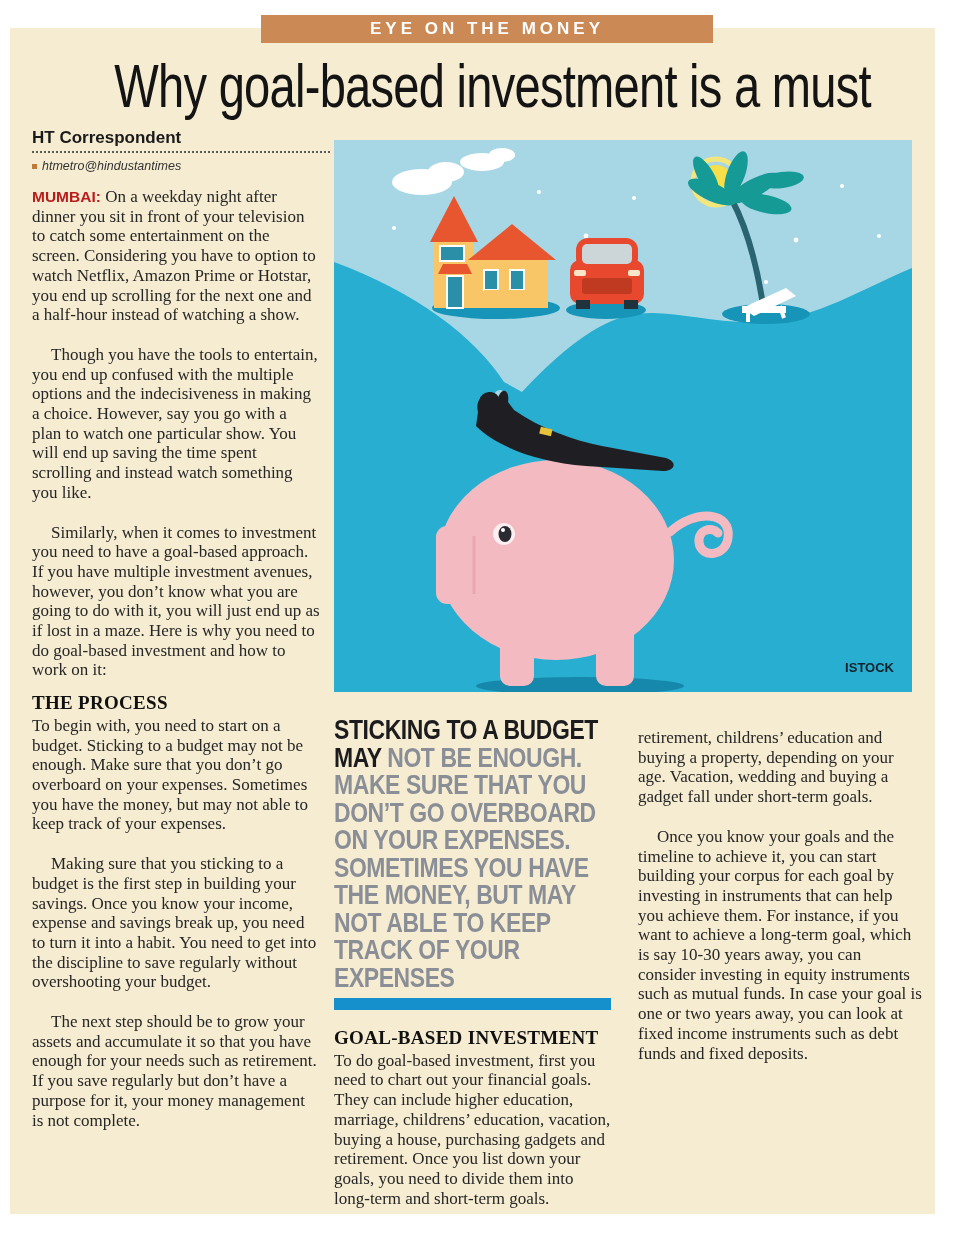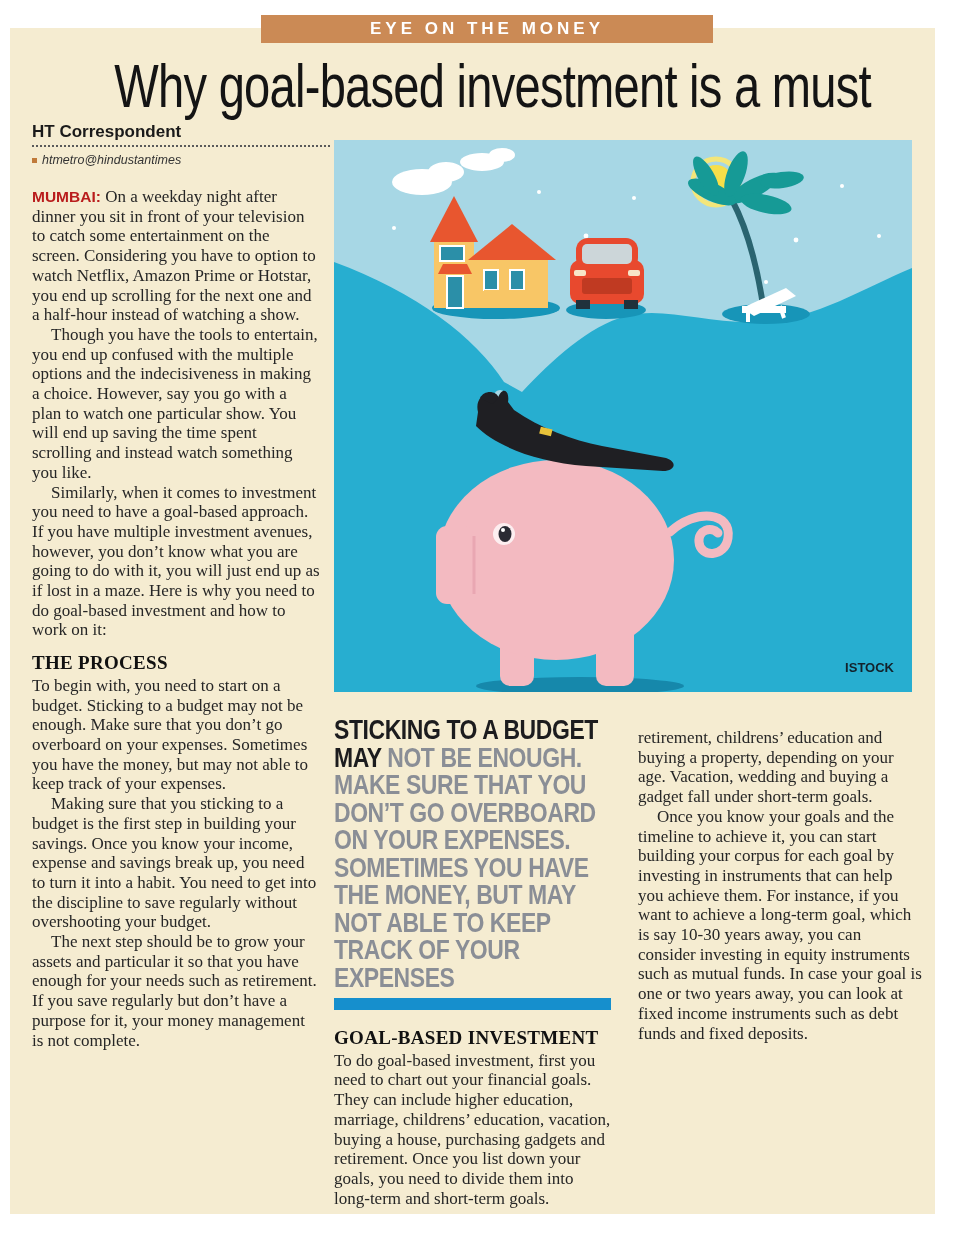--- a/index.html
+++ b/index.html
@@ -6,29 +6,29 @@
   .page{position:relative;width:953px;height:1237px;background:#ffffff;overflow:hidden;
         font-family:"Liberation Serif", serif;}
   .panel{position:absolute;left:10px;top:28px;width:925px;height:1186px;background:#f5ecd1;}
   .kicker{position:absolute;left:261px;top:15px;width:452px;height:28px;background:#cb8a55;
           color:#fff;font-family:"Liberation Sans",sans-serif;font-weight:bold;font-size:17px;
           letter-spacing:4px;text-align:center;line-height:28px;}
   .headline{position:absolute;left:0;top:50px;width:953px;text-align:center;
             font-family:"Liberation Sans",sans-serif;font-weight:400;color:#141414;
             font-size:62px;white-space:nowrap;transform:scaleX(.76);transform-origin:center top;
             letter-spacing:-1px;}
-  .byline{position:absolute;left:32px;top:122px;width:298px;}
+  .byline{position:absolute;left:32px;top:128px;width:298px;}
   .byline .author{font-family:"Liberation Sans",sans-serif;font-weight:bold;font-size:17px;
                   color:#1a1a1a;padding-bottom:3px;border-bottom:2px dotted #5a5a5a;}
   .byline .email-row{margin-top:6px;font-family:"Liberation Sans",sans-serif;font-size:12.5px;
                      color:#333;display:flex;align-items:center;gap:5px;font-style:italic;}
   .byline .sq{width:5px;height:5px;background:#c07a3a;display:inline-block;}
   .body-text{font-size:17px;line-height:19.7px;color:#262626;}
   .body-text p{margin:0;}
-  .body-text p.ind{text-indent:19px;}
+  .body-text p.ind{text-indent:19px;margin-top:20px;}
   .lead-loc{font-family:"Liberation Sans",sans-serif;font-weight:bold;font-size:15.5px;color:#b91c1c;}
   .section-head{font-family:"Liberation Serif",serif;font-weight:bold;font-size:19px;
                 color:#111;margin:13px 0 3px 0;letter-spacing:.3px;}
   .col-left{position:absolute;left:32px;top:187px;width:288px;}
   .illu{position:absolute;left:334px;top:140px;width:578px;height:552px;}
   .col-mid{position:absolute;left:334px;top:716px;width:277px;}
   .col-right{position:absolute;left:638px;top:728px;width:284px;}
   .pullquote{font-family:"Liberation Sans",sans-serif;font-weight:bold;font-size:28px;
              line-height:27.5px;color:#8a8e96;width:338px;transform:scaleX(.82);
              transform-origin:left top;letter-spacing:-.5px;}
@@ -54,21 +54,21 @@
     </div>
   </div>
 
   <div class="col-left body-text">
     <p><span class="lead-loc">MUMBAI:</span> <span>On a weekday night after dinner you sit in front of your television to catch some entertainment on the screen. Considering you have to option to watch Netflix, Amazon Prime or Hotstar, you end up scrolling for the next one and a half-hour instead of watching a show.</span></p>
     <p class="ind">Though you have the tools to entertain, you end up confused with the multiple options and the indecisiveness in making a choice. However, say you go with a plan to watch one particular show. You will end up saving the time spent scrolling and instead watch something you like.</p>
     <p class="ind">Similarly, when it comes to investment you need to have a goal-based approach. If you have multiple investment avenues, however, you don’t know what you are going to do with it, you will just end up as if lost in a maze. Here is why you need to do goal-based investment and how to work on it:</p>
     <div class="section-head">THE PROCESS</div>
     <p>To begin with, you need to start on a budget. Sticking to a budget may not be enough. Make sure that you don’t go overboard on your expenses. Sometimes you have the money, but may not able to keep track of your expenses.</p>
     <p class="ind">Making sure that you sticking to a budget is the first step in building your savings. Once you know your income, expense and savings break up, you need to turn it into a habit. You need to get into the discipline to save regularly without overshooting your budget.</p>
-    <p class="ind">The next step should be to grow your assets and particular it so that you have enough for your needs such as retirement. If you save regularly but don’t have a purpose for it, your money management is not complete.</p>
+    <p class="ind">The next step should be to grow your assets and accumulate it so that you have enough for your needs such as retirement. If you save regularly but don’t have a purpose for it, your money management is not complete.</p>
   </div>
 
   <div class="illu">
     <svg viewBox="0 0 578 552" width="578" height="552">
       <rect x="0" y="0" width="578" height="552" fill="#27aed0"></rect>
 
       <path fill="#a7d7e5" d="M0,0 H578 V128 C530,148 480,180 425,182 C372,184 330,166 292,176 C255,186 218,220 188,252 L170,242 C142,198 82,152 0,122 Z"></path>
       <circle cx="166" cy="256" r="6" fill="#a7d7e5"></circle>
 
       <g fill="#ffffff">

